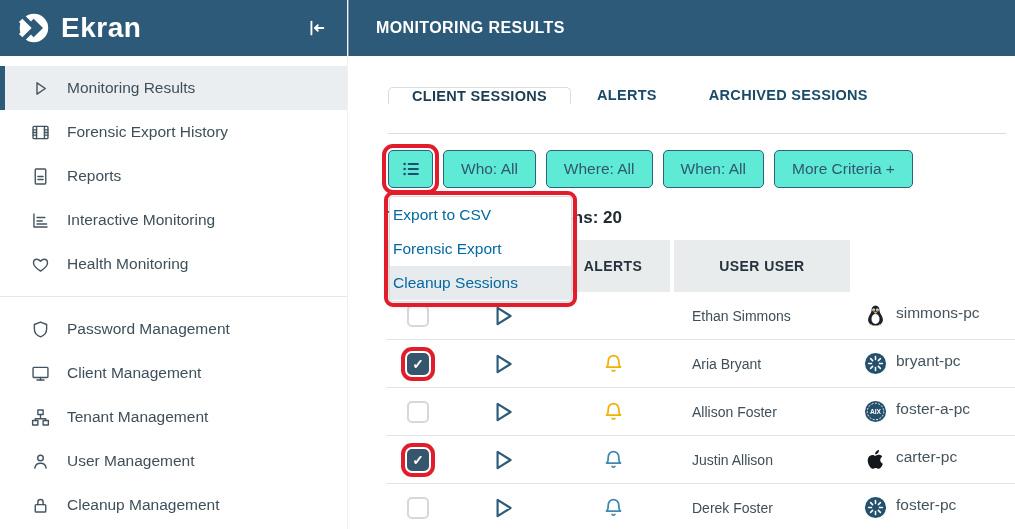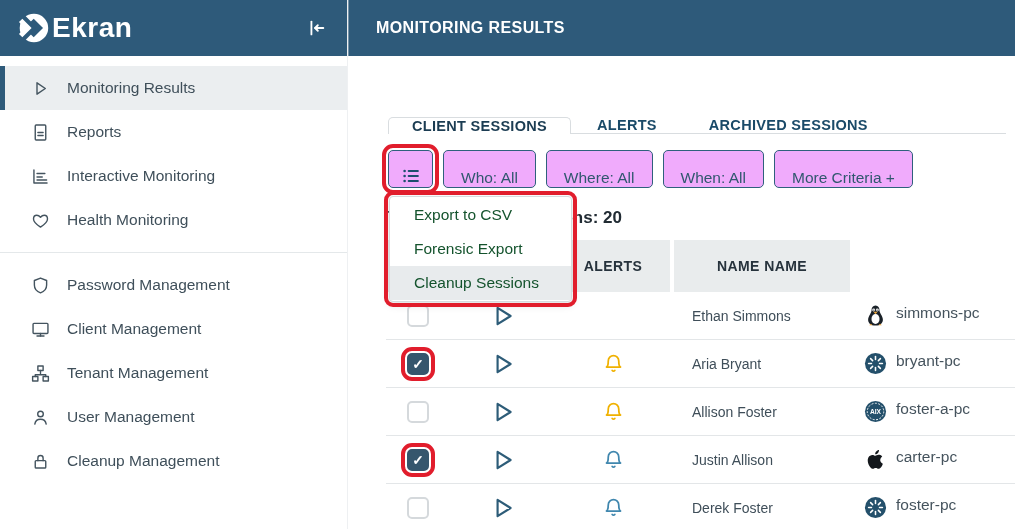--- a/index.html
+++ b/index.html
@@ -14,49 +14,49 @@
     --head-bg:#e9eced;
   }
   *{box-sizing:border-box;margin:0;padding:0}
   body{
     width:1015px;height:529px;overflow:hidden;position:relative;
     background:#fff;font-family:"Liberation Sans", sans-serif;
   }
   
   .sidebar{position:absolute;left:0;top:0;width:348px;height:100%;background:#fff;border-right:1px solid #eef0f2}
   .sidebar-header{height:56px;background:var(--blue);display:flex;align-items:center;justify-content:space-between;padding:0 16px 0 14px}
-  .logo{display:flex;align-items:center;color:#fff;font-size:28px;font-weight:bold;letter-spacing:.5px}
+  .logo{display:flex;align-items:center;gap:9px;color:#fff;font-size:28px;font-weight:bold;letter-spacing:.5px}
   .collapse-btn{background:none;border:none;cursor:pointer;display:flex;align-items:center;padding:4px}
   .nav{padding-top:10px}
   .nav-item{height:44px;display:flex;align-items:center;gap:16px;padding-left:24px;border-left:5px solid transparent;
     color:var(--side-text);font-size:15.5px;cursor:pointer}
   .nav-item.selected{background:#ebeef0;border-left-color:var(--blue)}
   .nav-icon{width:22px;height:22px;display:flex;align-items:center;justify-content:center;color:#44545f}
   .nav-icon svg{width:21px;height:21px;stroke:#44545f;fill:none;stroke-width:1.6;stroke-linecap:round;stroke-linejoin:round}
   .nav-divider{height:1px;background:#e4e8ea;margin:10px 0}
   
   .main{position:absolute;left:348px;top:0;right:0;height:100%}
   .main-header{height:56px;background:var(--blue);border-left:1px solid rgba(255,255,255,.35);
     display:flex;align-items:center;padding-left:27px;color:#fff;font-size:16px;font-weight:bold;letter-spacing:.4px}
   .content{position:relative;height:473px;background:#fff}
   
-  .tabbar{position:absolute;top:31px;left:40px;right:9px;height:47px;display:flex;align-items:flex-end;border-bottom:1px solid #d9dde0}
+  .tabbar{position:absolute;top:31px;left:40px;right:9px;height:47px;display:flex;align-items:flex-start;border-bottom:1px solid #d9dde0}
   .tab{display:flex;align-items:center;justify-content:center;font-size:14.5px;font-weight:bold;letter-spacing:.3px;
     color:#1a4a68;padding:0 26px;cursor:pointer}
   .tab.active{width:183px;padding:0;background:#fff;border:1px solid #d9dde0;border-bottom:none;
     border-radius:5px 5px 0 0;margin-bottom:-1px;color:#1b3c52}
   
   .toolbar{position:absolute;top:94px;left:40px;display:flex;gap:10px;align-items:center}
-  .tool-btn{height:38px;background:#f0abfc;border:1px solid #2f607c;border-radius:5px;color:var(--navy-text);
-    font-size:15.5px;font-family:inherit;padding:0 17px;display:flex;align-items:flex-end;gap:6px;cursor:pointer;white-space:nowrap}
+  .tool-btn{height:38px;background:#5eead4;border:1px solid #2f607c;border-radius:5px;color:var(--navy-text);
+    font-size:15.5px;font-family:inherit;padding:0 17px;display:flex;align-items:center;gap:6px;cursor:pointer;white-space:nowrap}
   .menu-btn{width:45px;padding:0;justify-content:center;outline:4px solid var(--red);outline-offset:2px}
   
   .dropdown{position:absolute;top:140px;left:41px;width:183px;background:#fff;border:1px solid #d6dadd;border-radius:4px;
     box-shadow:0 3px 8px rgba(0,0,0,.13);z-index:30;outline:4px solid var(--red);outline-offset:1px;padding:1px 0}
-  .menu-item{height:34px;display:flex;align-items:center;padding-left:24px;font-size:15.5px;color:#14532d;cursor:pointer}
+  .menu-item{height:34px;display:flex;align-items:center;padding-left:3px;font-size:15.5px;color:#0369a1;cursor:pointer}
   .menu-item.highlighted{background:#e8ebed}
   
   .summary{position:absolute;top:152px;left:40px;font-size:17px;font-weight:bold;color:#212b33;z-index:1}
   
   .table{position:absolute;top:184px;left:38px;right:0;z-index:2}
   .thead,.trow{display:grid;grid-template-columns:64px 98px 114px 176px 1fr;column-gap:4px}
   .th{background:var(--head-bg);height:52px;display:flex;align-items:center;justify-content:center;
     font-size:14px;font-weight:bold;letter-spacing:.4px;color:#26323c}
   .trow{height:48px;border-bottom:1px solid var(--grid-line);align-items:center}
   .cell-center{display:flex;align-items:center;justify-content:center}
@@ -100,20 +100,36 @@
   </div>
 
   <nav class="nav">
     <div class="nav-item selected">
       <span class="nav-icon">
           <svg viewBox="0 0 24 24">
             <path d="M8 5.5 17.5 12 8 18.5z"></path>
           </svg>
         </span>
       <span>Monitoring Results</span>
+    </div>
+    <div class="nav-item">
+      <span class="nav-icon">
+          <svg viewBox="0 0 24 24">
+            <rect x="3.5" y="5" width="17" height="14" rx="1"></rect>
+            <line x1="7.5" y1="5" x2="7.5" y2="19"></line>
+            <line x1="16.5" y1="5" x2="16.5" y2="19"></line>
+            <line x1="3.5" y1="9" x2="7.5" y2="9"></line>
+            <line x1="3.5" y1="12" x2="7.5" y2="12"></line>
+            <line x1="3.5" y1="15" x2="7.5" y2="15"></line>
+            <line x1="16.5" y1="9" x2="20.5" y2="9"></line>
+            <line x1="16.5" y1="12" x2="20.5" y2="12"></line>
+            <line x1="16.5" y1="15" x2="20.5" y2="15"></line>
+          </svg>
+        </span>
+      <span>Forensic Export History</span>
     </div>
     <div class="nav-item">
       <span class="nav-icon">
           <svg viewBox="0 0 24 24">
             <rect x="6" y="3.5" width="12" height="17" rx="1"></rect>
             <line x1="9" y1="12" x2="15" y2="12"></line>
             <line x1="9" y1="15.5" x2="15" y2="15.5"></line>
           </svg>
         </span>
       <span>Reports</span>
@@ -236,21 +252,21 @@
         </button>
     </div>
 
     <div class="summary">Total number of sessions: 20</div>
 
     <div class="table">
       <div class="thead">
         <div class="th"></div>
         <div class="th"></div>
         <div class="th">ALERTS</div>
-        <div class="th">NAME NAME</div>
+        <div class="th">USER USER</div>
       </div>
 
       <div class="trow">
         <div class="cell-center">
             <span class="checkbox"></span>
           </div>
         <div class="cell-center">
             <button class="play-btn">
               <svg width="26" height="26" viewBox="0 0 24 24" fill="none" stroke="#2d5c78" stroke-width="2" stroke-linejoin="round">
                 <path d="M7 4.5 19 12 7 19.5z"></path>

